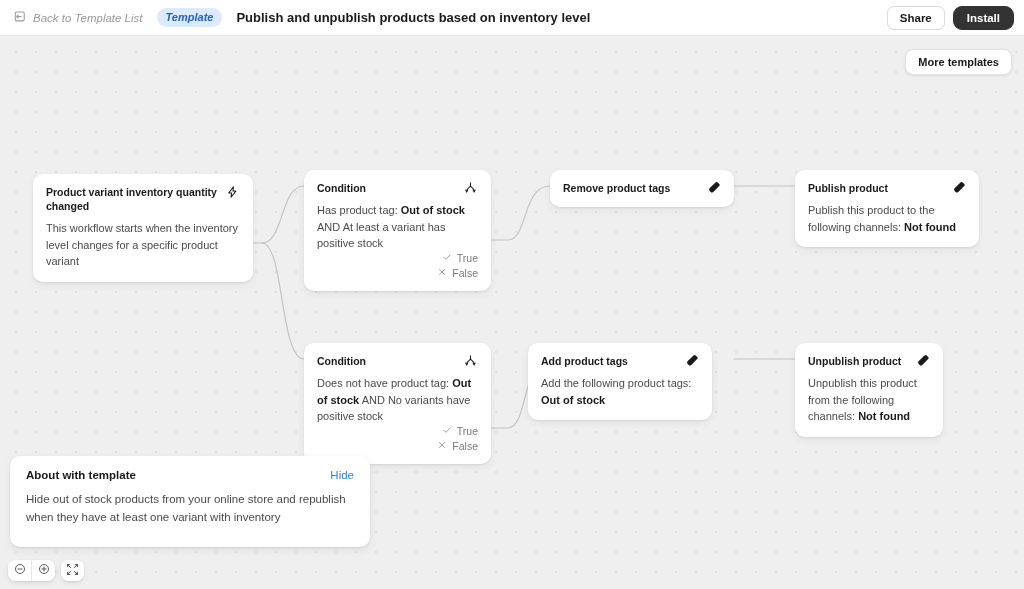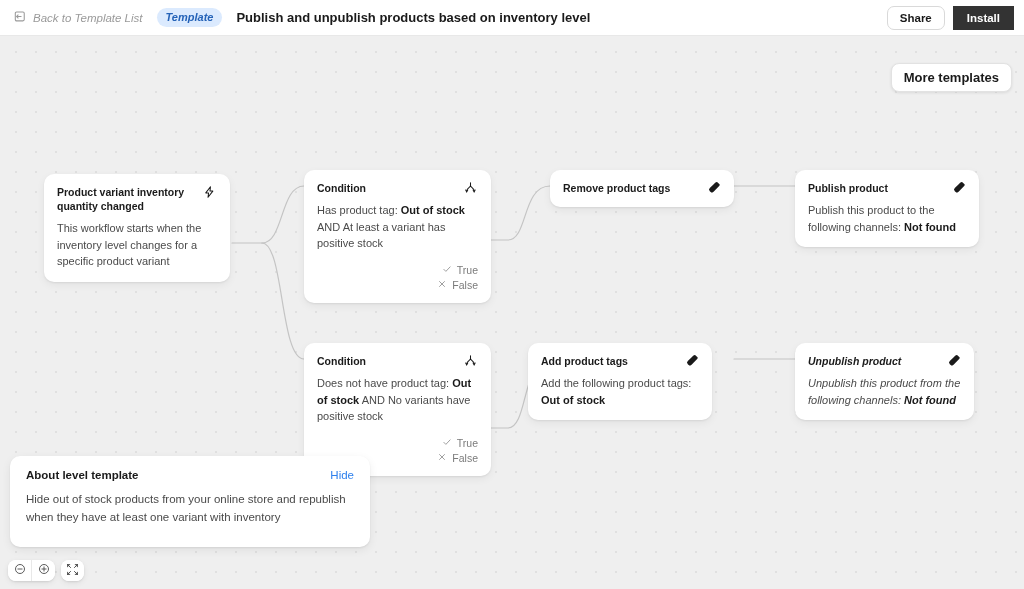--- a/index.html
+++ b/index.html
@@ -74,21 +74,21 @@
     border-radius: 7px;
     padding: 5px 12px;
     cursor: pointer;
   }
   .btn-install {
     font-size: 11.5px;
     font-weight: bold;
     color: #ffffff;
     background: #333333;
     border: 1px solid #333333;
-    border-radius: 0;
+    border-radius: 9px;
     padding: 5px 13px;
     cursor: pointer;
   }
 
   
   #canvas {
     position: absolute;
     top: 36px; left: 0;
     width: 1024px;
     height: 553px;
@@ -97,26 +97,26 @@
     background-size: 20px 20px;
     background-position: 6px 6px;
     overflow: hidden;
   }
 
   #edges { position: absolute; top: 0; left: 0; width: 1024px; height: 553px; }
 
   
   #more-templates {
     position: absolute;
-    top: 27px;
+    top: 13px;
     right: 12px;
     background: #ffffff;
     border: 1px solid #e2e2e2;
     border-radius: 8px;
-    font-size: 13px;
+    font-size: 11px;
     font-weight: bold;
     color: #1a1a1a;
     padding: 6px 12px;
     cursor: pointer;
     box-shadow: 0 1px 3px rgba(0,0,0,0.09);
     z-index: 30;
   }
 
   
   .node {
@@ -152,42 +152,41 @@
   }
   .node-body {
     font-size: 11px;
     color: #4a4a4a;
     line-height: 1.5;
     margin-top: 7px;
   }
   .node-body b { color: #1a1a1a; font-weight: bold; }
 
   .branch-outputs {
-    margin-top: 12px;
     display: flex;
     flex-direction: column;
     align-items: flex-end;
     gap: 3px;
   }
   .branch-row {
     display: flex;
     align-items: center;
     gap: 5px;
     font-size: 10.5px;
     color: #7b7b7b;
   }
 
   
-  #node-trigger   { left: 44px;  top: 138px; width: 186px; }
+  #node-trigger   { left: 33px;  top: 138px; width: 220px; }
   #node-cond-1    { left: 304px; top: 134px; width: 187px; }
   #node-remove    { left: 550px; top: 134px; width: 184px; }
   #node-publish   { left: 795px; top: 134px; width: 184px; }
   #node-cond-2    { left: 304px; top: 307px; width: 187px; }
   #node-add       { left: 528px; top: 307px; width: 184px; }
-  #node-unpublish { left: 795px; top: 307px; width: 179px; font-style: italic; }
+  #node-unpublish { left: 795px; top: 307px; width: 148px; }
 
   
   #about-panel {
     position: absolute;
     left: 10px;
     top: 420px;
     width: 360px;
     background: #ffffff;
     border-radius: 10px;
     box-shadow: 0 1px 2px rgba(0,0,0,0.07), 0 3px 10px rgba(0,0,0,0.07);
@@ -409,21 +408,21 @@
         <svg width="14" height="14" viewBox="0 0 16 16" fill="#1a1a1a">
           <path d="M14.3 2.3c.5.5.3 1.4-.4 2.1L7.5 11A2.6 2.6 0 0 1 3.8 11l-.6-.6a2.6 2.6 0 0 1 0-3.7l6.5-6.4c.7-.7 1.6-.9 2.1-.4z" transform="translate(0,1.4)"></path>
         </svg>
       </div>
     </div>
     <div class="node-body">Unpublish this product from the following channels: <b>Not found</b></div>
   </div>
 
   <div id="about-panel">
     <div id="about-head">
-      <div id="about-title">About level template</div>
+      <div id="about-title">About with template</div>
       <div id="about-hide">Hide</div>
     </div>
     <div id="about-text">Hide out of stock products from your online store and republish when they have at least one variant with inventory</div>
   </div>
 
   <div id="zoom-controls">
     <div class="zoom-group">
       <button class="zoom-btn">
         <span>
           <svg width="12" height="12" viewBox="0 0 16 16" fill="none" stroke="#4a4a4a" stroke-width="1.2">

